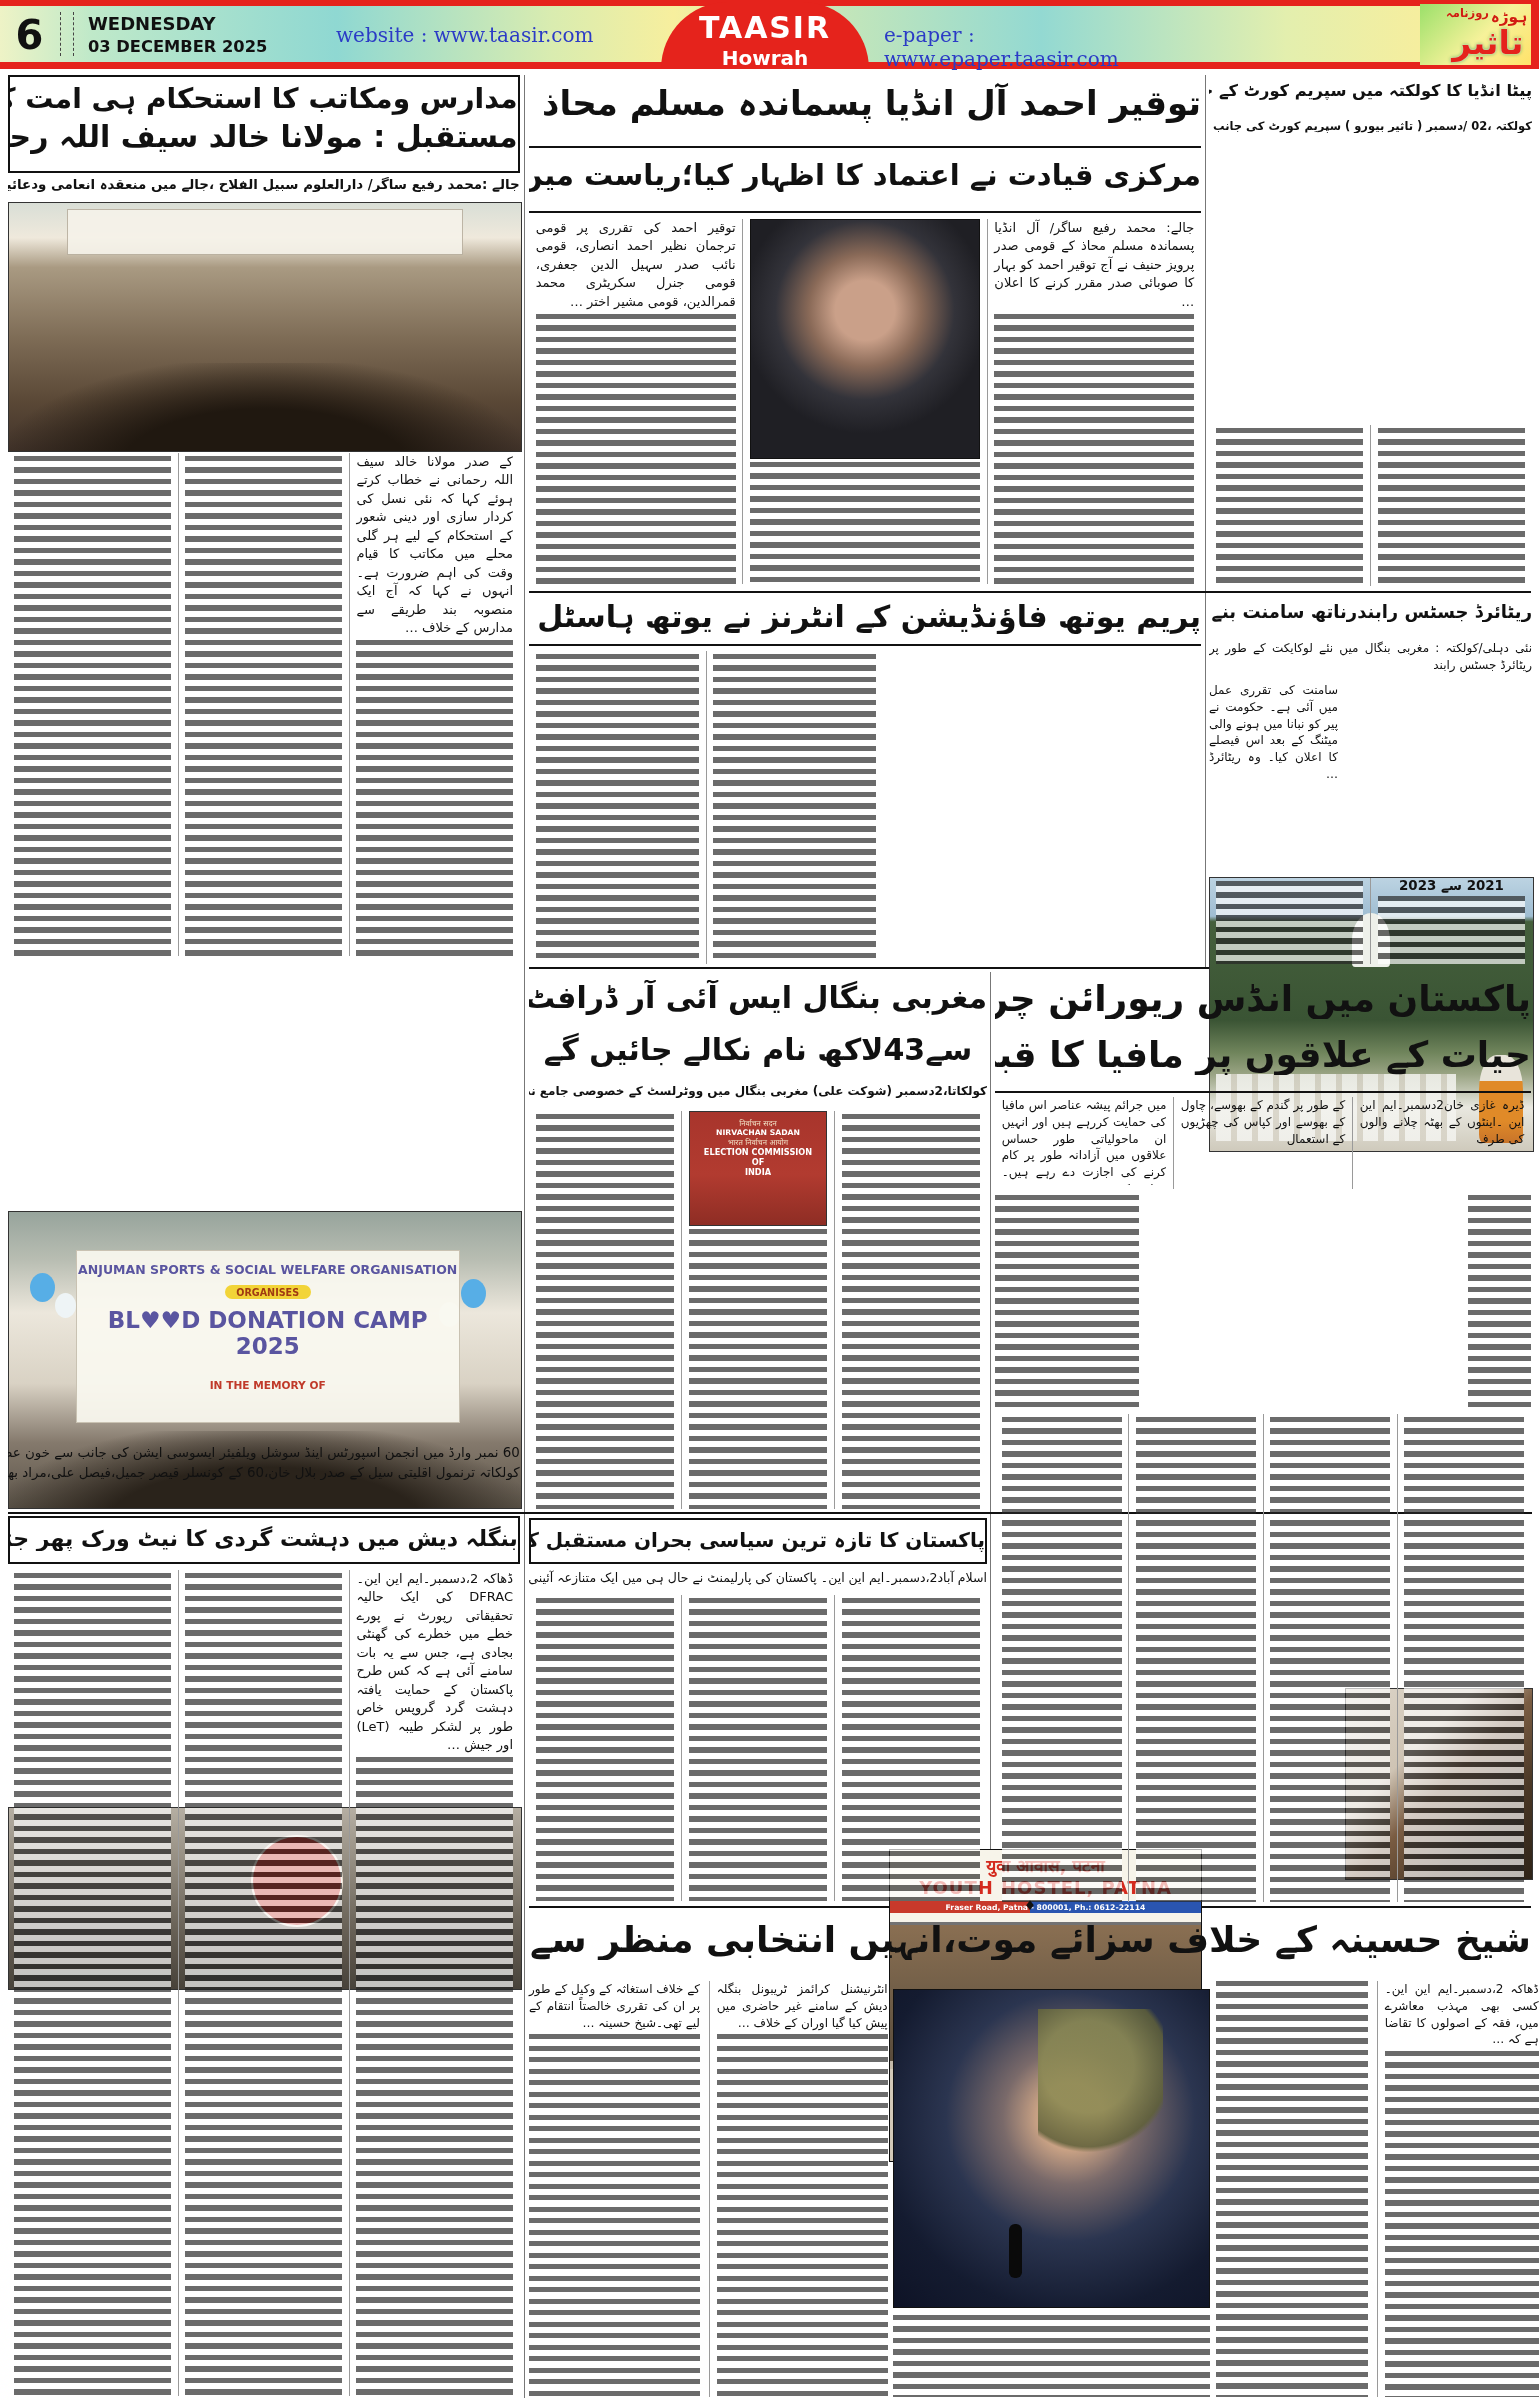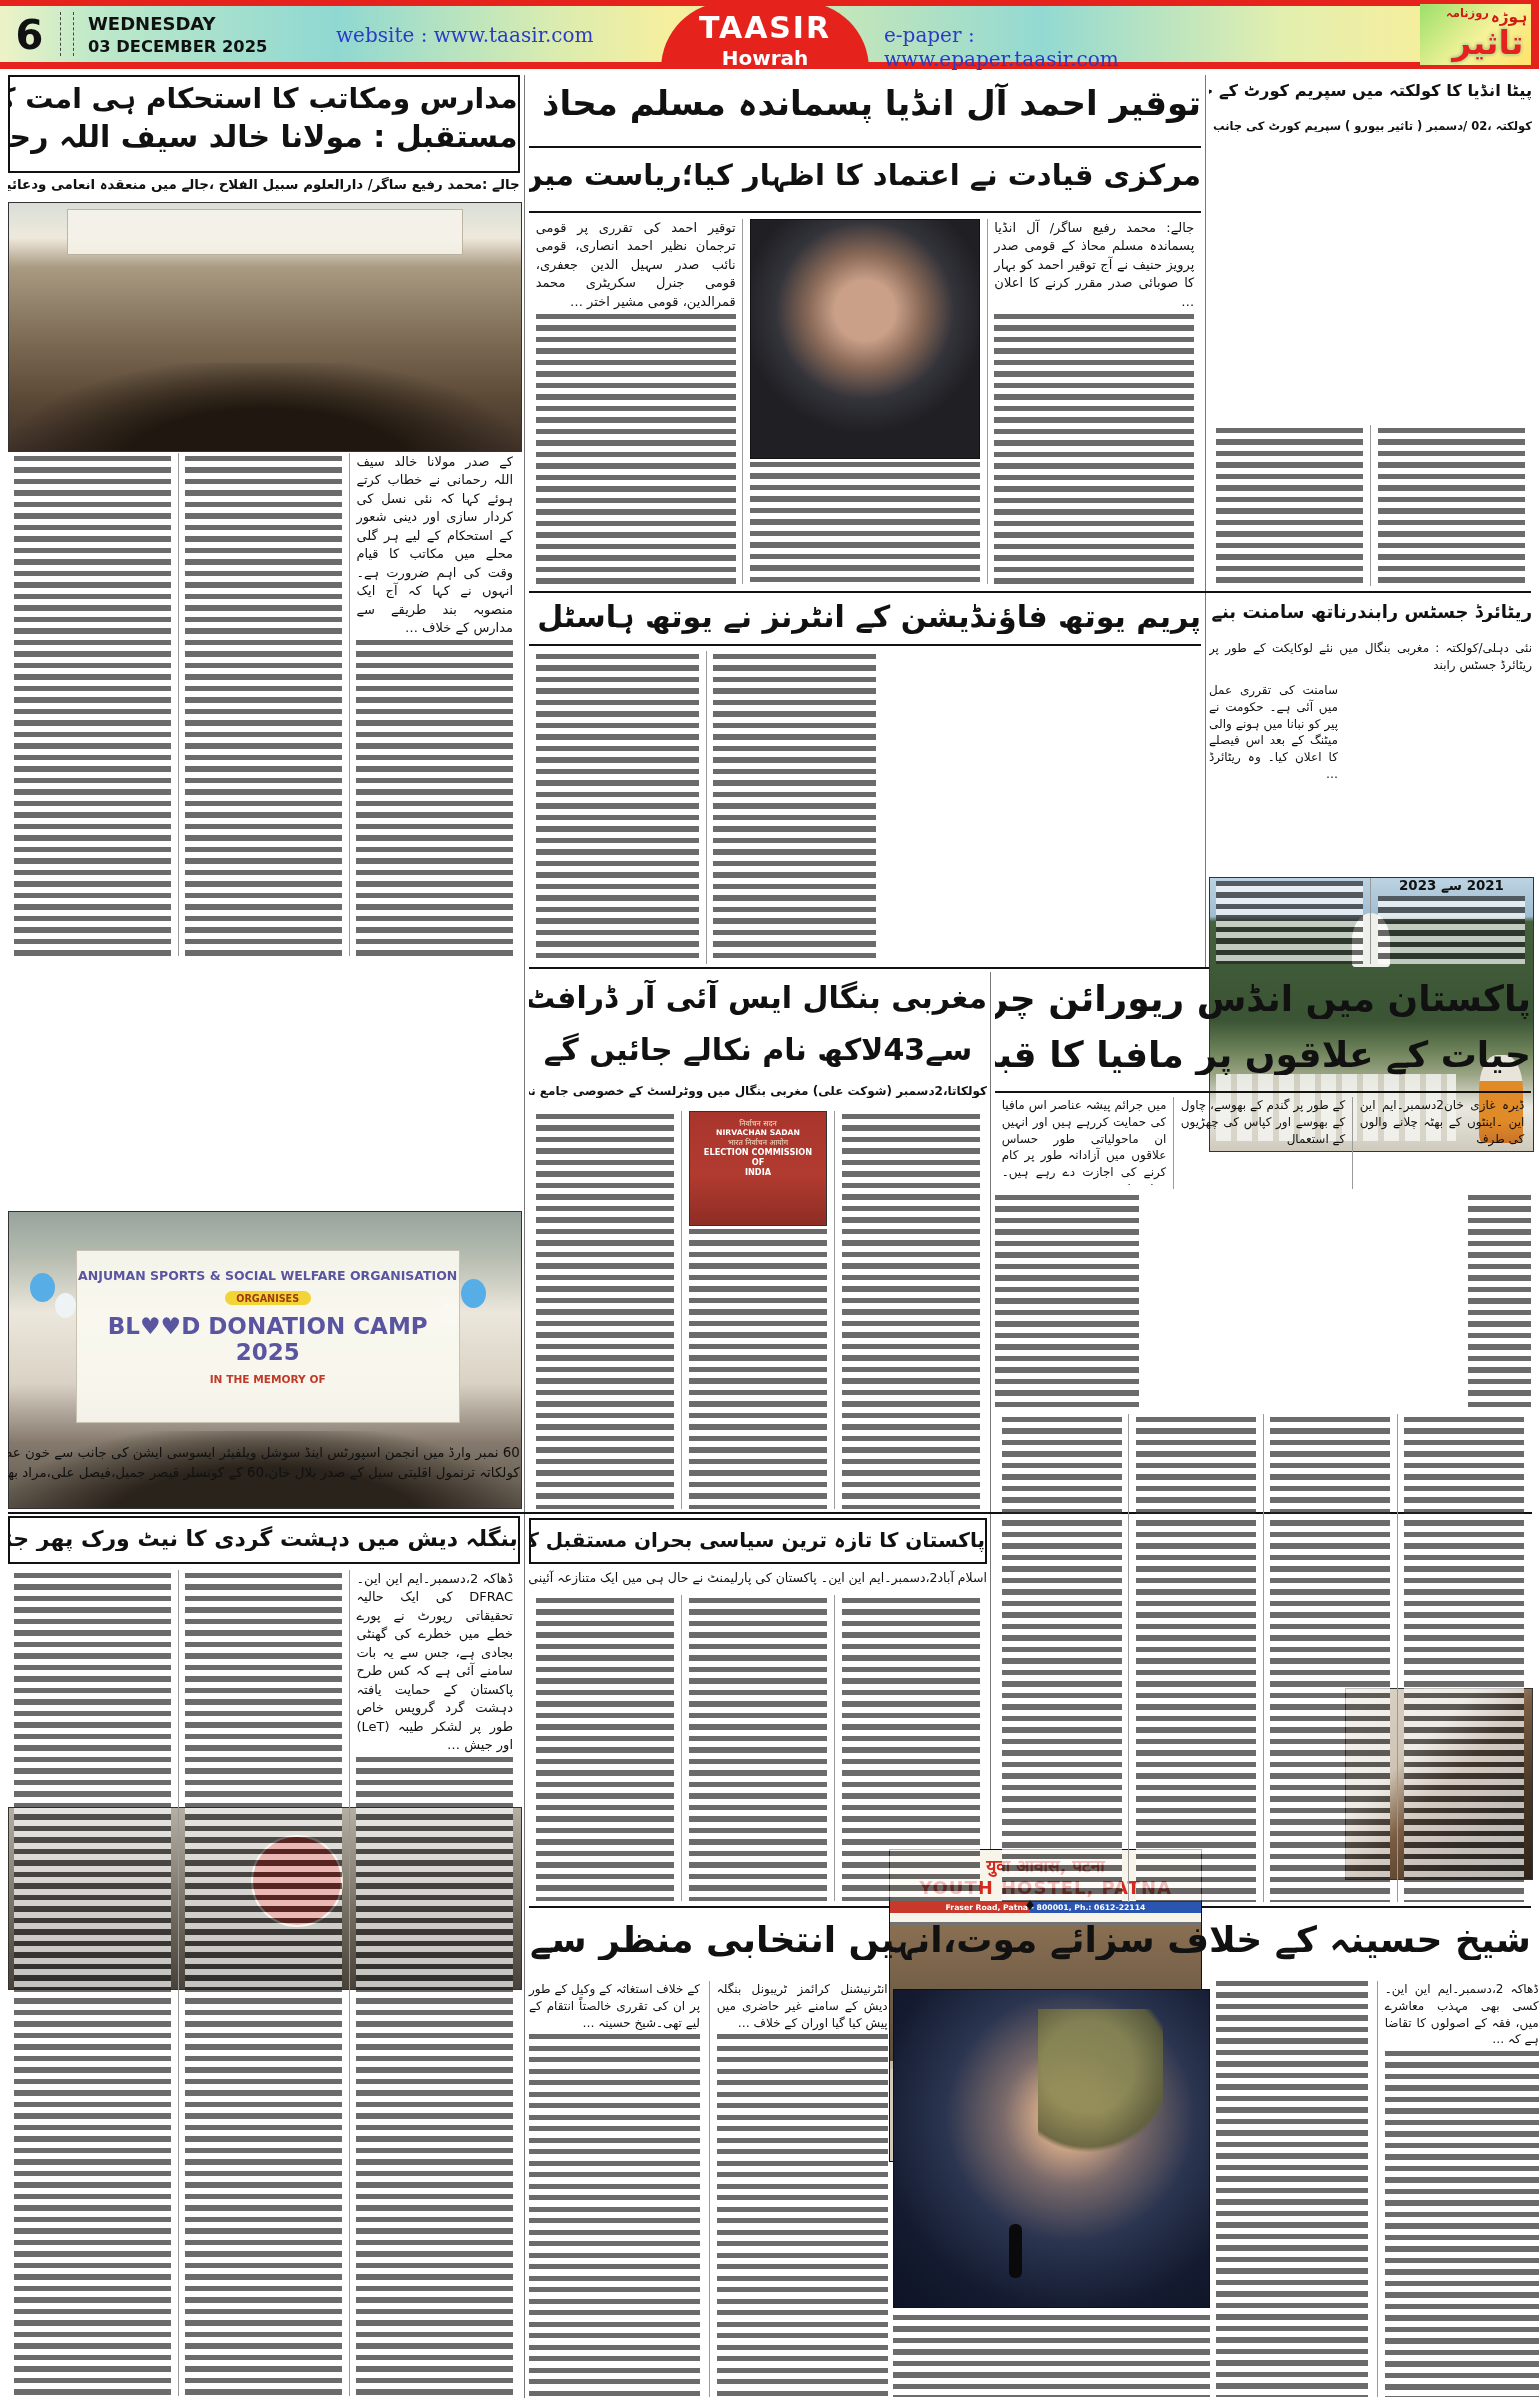--- a/index.html
+++ b/index.html
@@ -86,25 +86,25 @@
         <div class="fill colfill"></div>
       </div>
   </div>
 
   <div class="abs photo" style="left:7.7px;top:961px;width:512px;height:296px;border:1px solid #333;
               background:linear-gradient(180deg,#97a49c 0%,#b8bdb2 16%,#ece7dc 34%,#d9d2c4 58%,#84796c 78%,#5d554a 100%);">
     <div class="balloon" style="left:21px;top:61px;width:25px;height:29px;background:#57aee6;"></div>
     <div class="balloon" style="left:46px;top:81px;width:21px;height:25px;background:#eef4f6;"></div>
     <div class="balloon" style="left:452px;top:67px;width:25px;height:29px;background:#57aee6;"></div>
     <div class="balloon" style="left:430px;top:90px;width:21px;height:25px;background:#eef4f6;"></div>
-    <div class="abs ctr" style="left:67px;top:38px;width:384px;height:173px;background:rgba(250,248,240,.92);border:1px solid #c9c2b2;padding-top:17px;box-sizing:border-box;">
+    <div class="abs ctr" style="left:67px;top:38px;width:384px;height:173px;background:rgba(250,248,240,.92);border:1px solid #c9c2b2;padding-top:11px;box-sizing:border-box;">
       <div class="b" style="font-size:12.5px;color:#5a55a0;">ANJUMAN SPORTS &amp; SOCIAL WELFARE ORGANISATION</div>
       <div class="b" style="display:inline-block;margin-top:7.7px;font-size:9.6px;color:#a03a12;background:#f2d437;border-radius:7.7px;padding:1.9px 11.5px;">ORGANISES</div>
       <div class="b" style="font-size:23px;color:#5a55a0;margin-top:7.7px;">BL♥♥D DONATION CAMP 2025</div>
-      <div class="b" style="font-size:10.6px;color:#c03a2a;margin-top:8px;">IN THE MEMORY OF</div>
+      <div class="b" style="font-size:10.6px;color:#c03a2a;margin-top:20px;">IN THE MEMORY OF</div>
     </div>
     <div class="abs" style="left:0;bottom:0;width:512px;height:77px;background:radial-gradient(ellipse at 50% 130%,#2a231b 45%,transparent 78%);"></div>
   </div>
   <div class="abs photo" style="left:7.7px;top:1259px;width:512px;height:181px;border:1px solid #333;
               background:linear-gradient(180deg,#b5aea2 0%,#8d867a 36%,#655e53 70%,#48423a 100%);">
     <div class="abs" style="left:242px;top:27px;width:88px;height:88px;border-radius:50%;background:#c32218;border:2.9px solid #f0e6d8;"></div>
   </div>
   <div class="abs ctr" style="left:7.7px;top:1445px;width:512px;">
     <div class="u nw" style="font-size:13.4px;">60 نمبر وارڈ میں انجمن اسپورٹس اینڈ سوشل ویلفیئر ایسوسی ایشن کی جانب سے خون عطیہ کیمپ کا انعقاد کیا گیا جہاں پر جنوبی</div>
     <div class="u nw" style="font-size:13.4px;margin-top:4.8px;">کولکاتہ ترنمول اقلیتی سیل کے صدر بلال خان،60 کے کونسلر قیصر جمیل،فیصل علی،مراد بھائی ودیگر افراد کو دیکھا جاسکتا ہے.</div>

